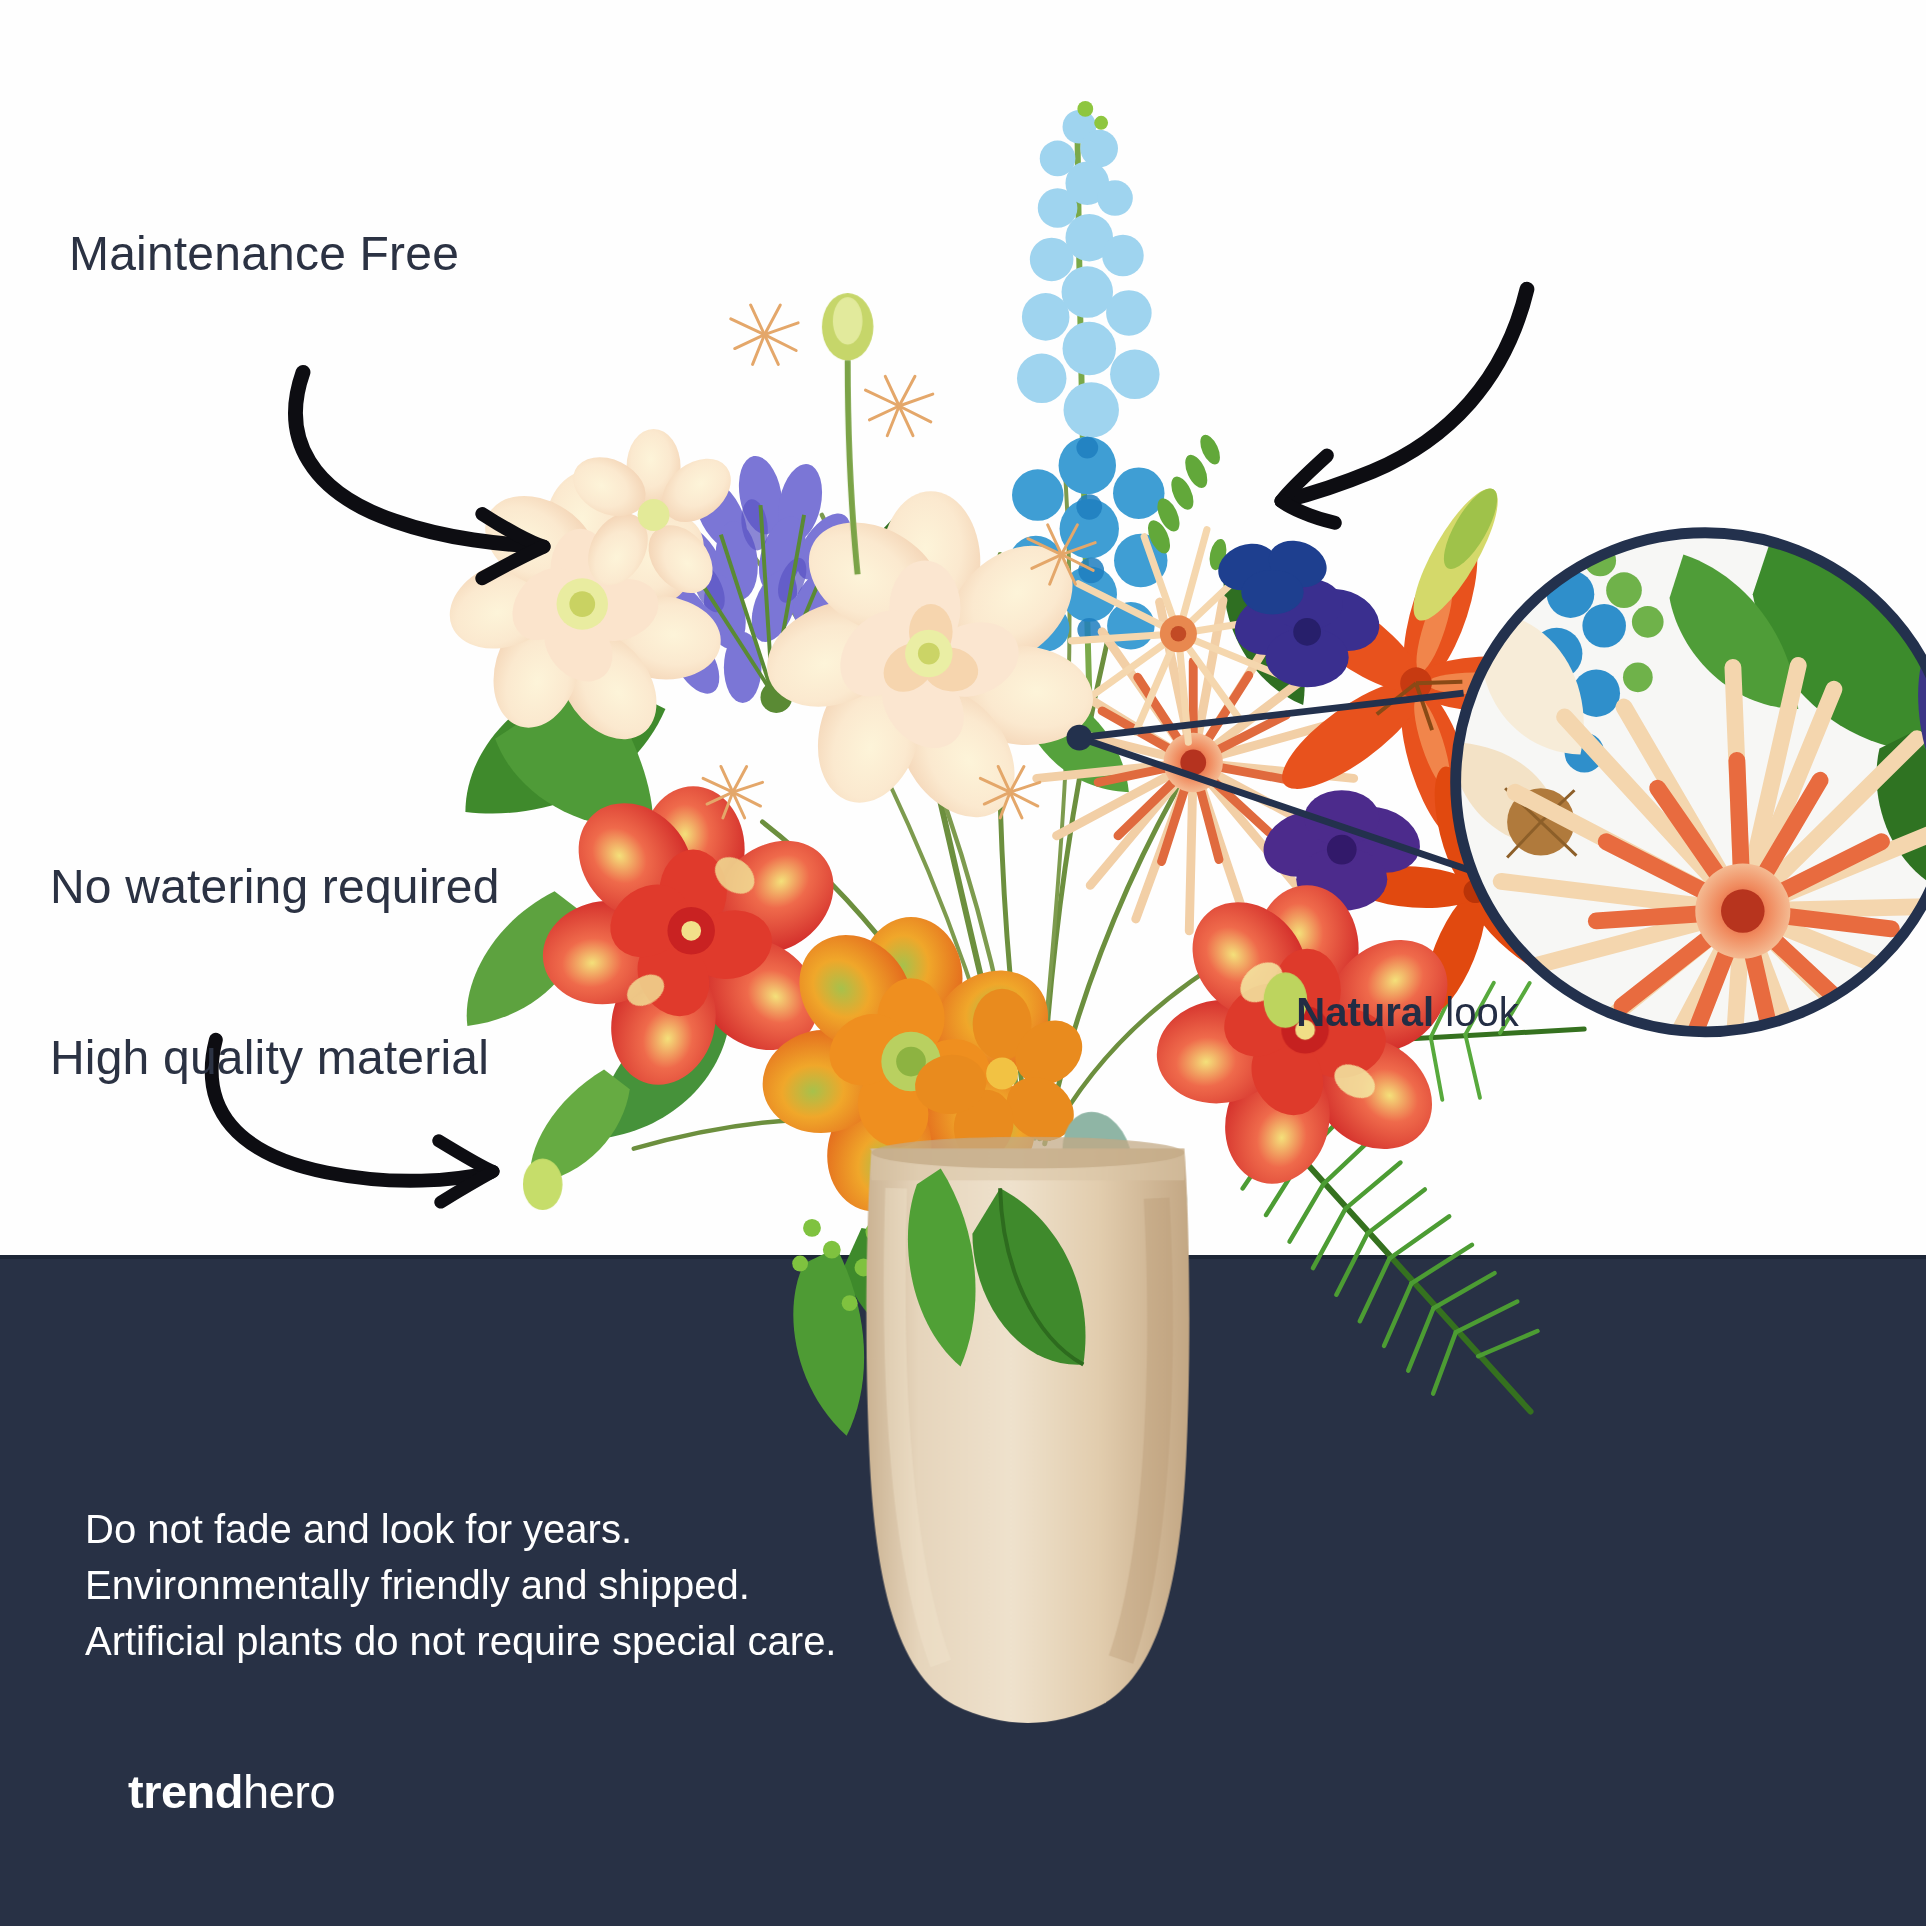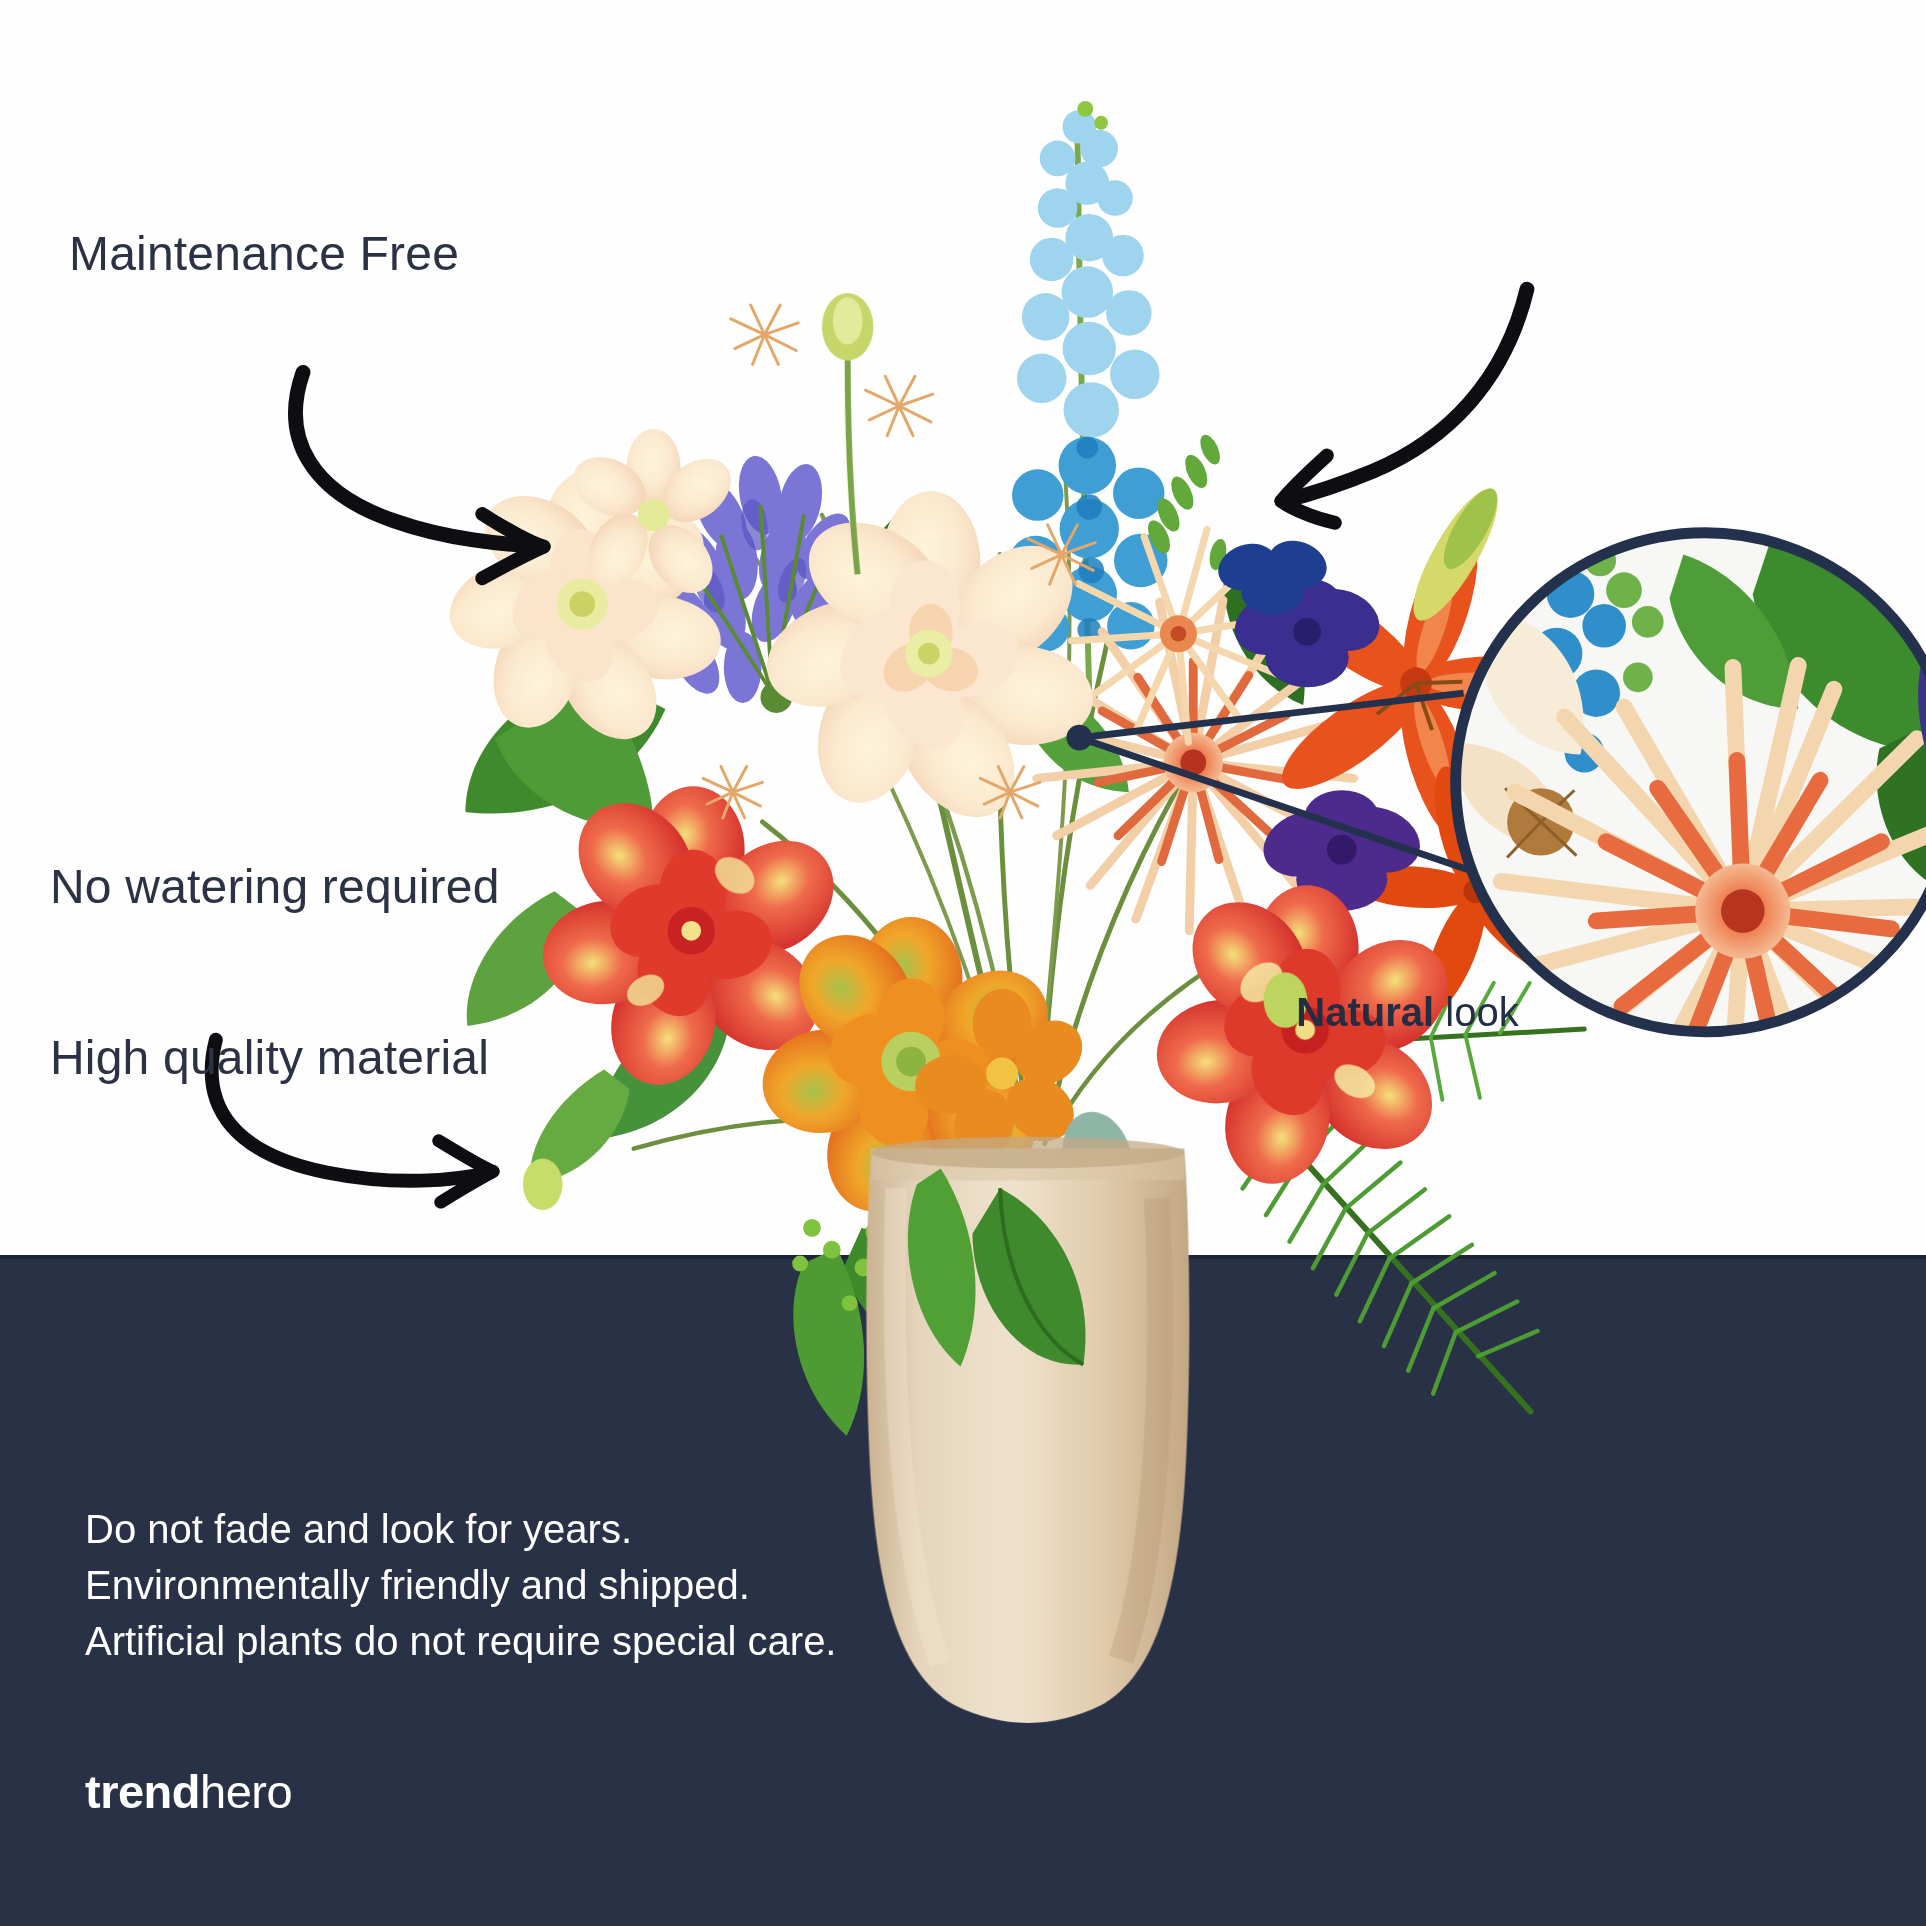--- a/index.html
+++ b/index.html
@@ -25,21 +25,21 @@
   .nat-cap{position:absolute;left:1249px;top:990px;width:317px;text-align:center;
            font-size:40px;color:#232d44;white-space:pre;}
   .nat-cap b{font-weight:700;text-align:right;}
   .nat-cap span{font-weight:400;}
 
   
   .bullets{position:absolute;left:85px;top:1501px;color:#ffffff;font-size:40px;line-height:56px;}
   .bullets div{white-space:pre;}
 
   .logo{position:absolute;left:85px;top:1764px;font-size:47px;color:#ffffff;white-space:pre;}
-  .logo b{font-weight:700;letter-spacing:-0.5px;}
+  .logo b{font-weight:700;letter-spacing:-0.5px;margin-left:43px;}
   .logo span{font-weight:300;letter-spacing:-0.5px;}
 
   
   .art{position:absolute;left:0;top:0;width:1927px;height:1927px;}
   .arrows{position:absolute;left:0;top:0;width:1927px;height:1927px;}
 </style>
 </head>
 <body>
 
 <div class="canvas">

